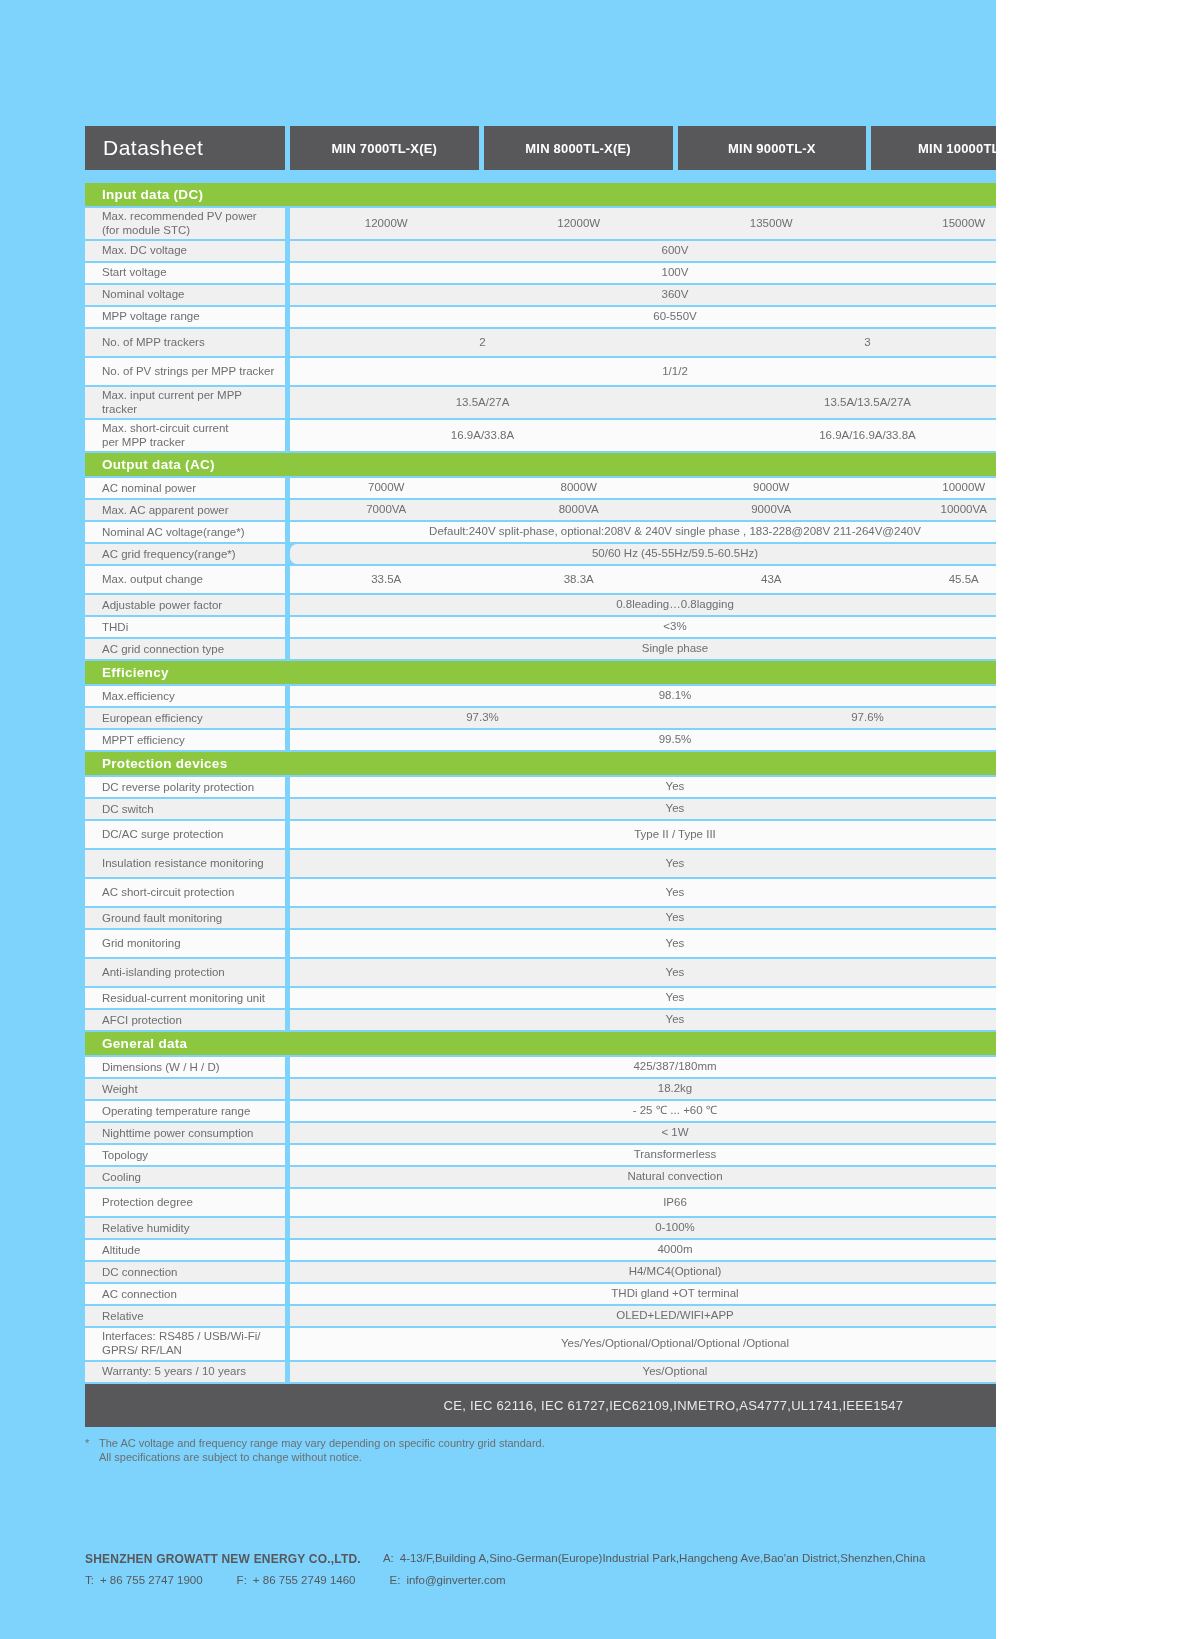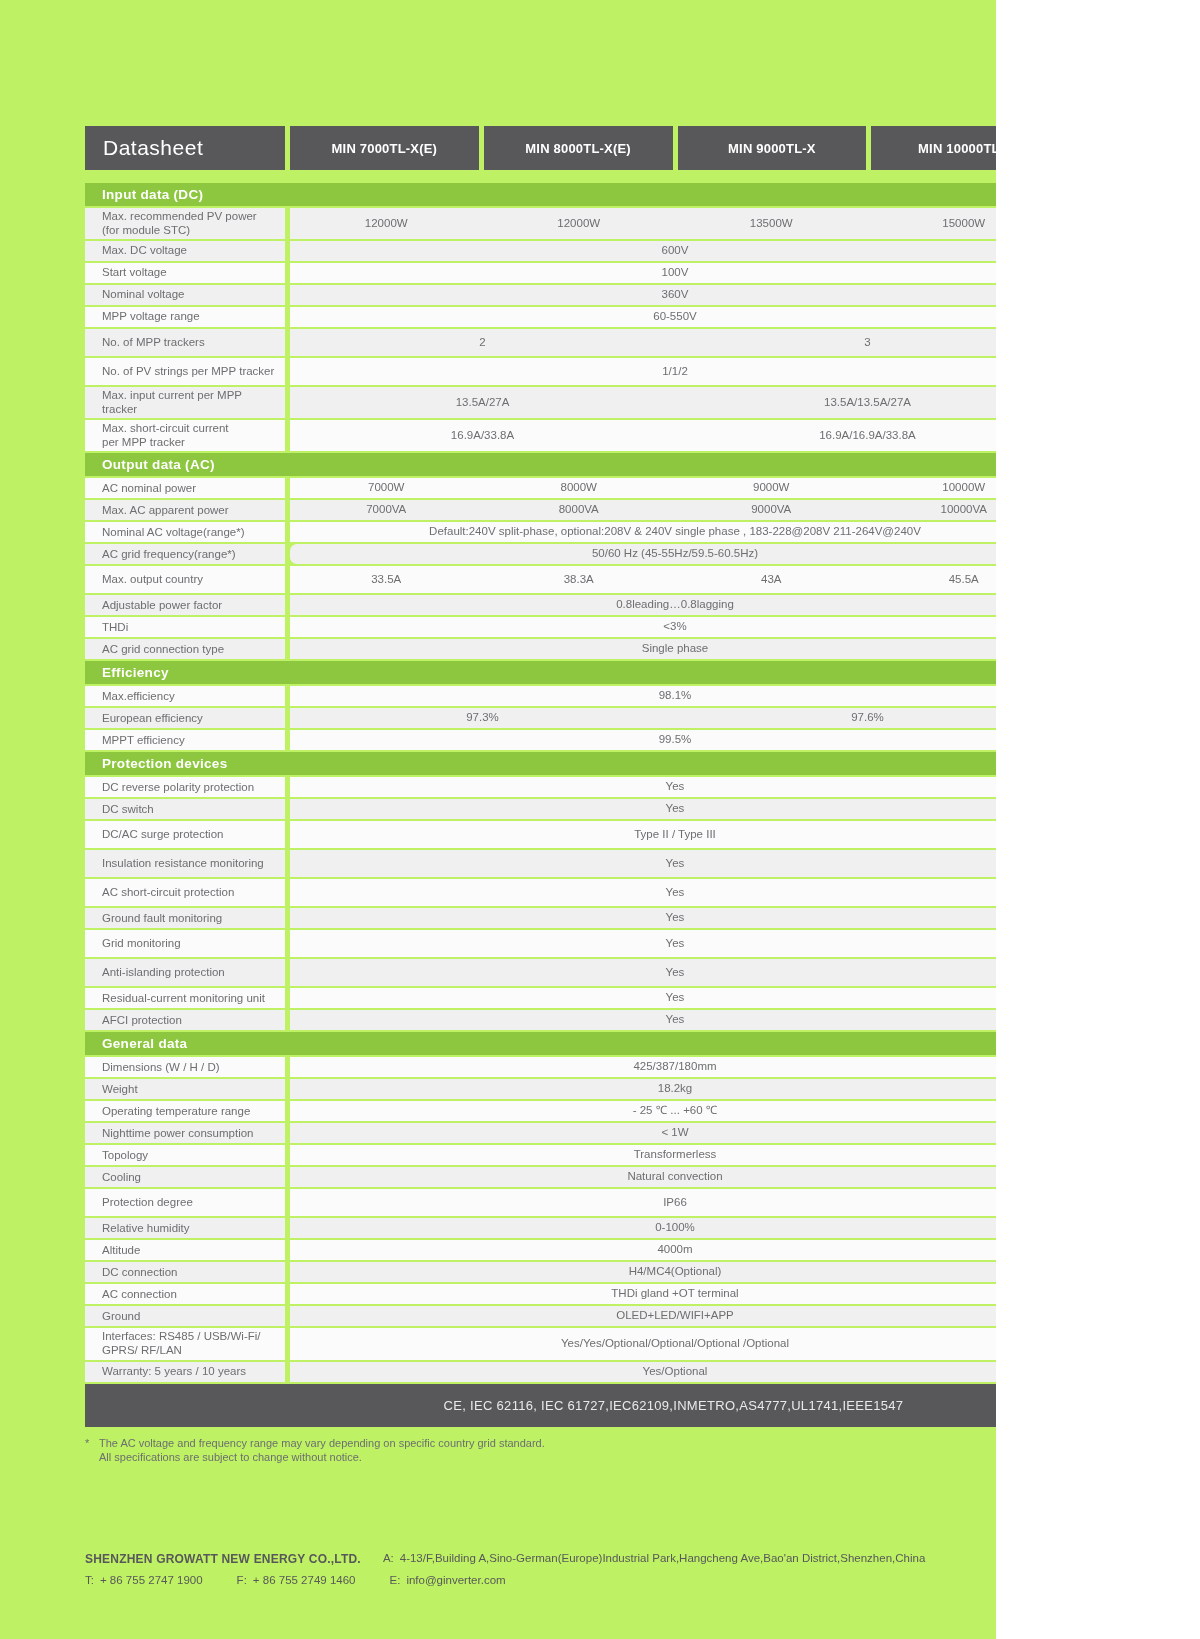--- a/index.html
+++ b/index.html
@@ -1,16 +1,16 @@
 <!DOCTYPE html>
 <html style="--green: #8dc63f; --dark: #58585a; --row-gray: #f0f0f1; --row-light: #fbfbfb; --text: #6d6e70;"><head>
 <meta charset="utf-8">
 <style>
   html,body{margin:0;padding:0;background:#fff;}
-  .page{position:relative;width:996px;height:1639px;background:#bef264;
+  .page{position:relative;width:996px;height:1639px;background:#7dd3fc;
         font-family:"Liberation Sans",sans-serif;color:var(--text,#6d6e70);overflow:hidden;}
   .content{position:absolute;left:85px;top:126px;width:975px;}
 
   
   .hdr{display:flex;gap:5px;height:44px;margin-bottom:13px;}
   .hbox{background:var(--dark,#58585a);color:#ffffff;display:flex;align-items:center;justify-content:center;}
   .hbox.title{width:200px;justify-content:flex-start;padding-left:18px;box-sizing:border-box;
               font-size:21px;font-weight:400;letter-spacing:0.5px;}
   .hbox.model{flex:1;font-size:13px;font-weight:bold;letter-spacing:0.2px;}
 
@@ -153,21 +153,21 @@
             <div class="cell val light" style="flex-grow: 4;">Default:240V split-phase, optional:208V &amp; 240V single phase , 183-228@208V 211-264V@240V</div>
           </div>
         </div>
         <div class="row">
           <div class="cell label gray">AC grid frequency(range*)</div>
           <div class="vals">
             <div class="cell val gray" style="flex-grow: 4; border-radius: 7px;">50/60 Hz (45-55Hz/59.5-60.5Hz)</div>
           </div>
         </div>
         <div class="row roomy">
-          <div class="cell label light">Max. output country</div>
+          <div class="cell label light">Max. output change</div>
           <div class="vals">
             <div class="cell val light" style="flex-grow: 1;">33.5A</div>
             <div class="cell val light" style="flex-grow: 1;">38.3A</div>
             <div class="cell val light" style="flex-grow: 1;">43A</div>
             <div class="cell val light" style="flex-grow: 1;">45.5A</div>
           </div>
         </div>
         <div class="row">
           <div class="cell label gray">Adjustable power factor</div>
           <div class="vals">
@@ -328,21 +328,21 @@
             <div class="cell val gray" style="flex-grow: 4;">H4/MC4(Optional)</div>
           </div>
         </div>
         <div class="row">
           <div class="cell label light">AC connection</div>
           <div class="vals">
             <div class="cell val light" style="flex-grow: 4;">THDi gland +OT terminal</div>
           </div>
         </div>
         <div class="row">
-          <div class="cell label gray">Ground</div>
+          <div class="cell label gray">Relative</div>
           <div class="vals">
             <div class="cell val gray" style="flex-grow: 4;">OLED+LED/WIFI+APP</div>
           </div>
         </div>
         <div class="row tall">
           <div class="cell label light">Interfaces: RS485 / USB/Wi-Fi/
 GPRS/ RF/LAN</div>
           <div class="vals">
             <div class="cell val light" style="flex-grow: 4;">Yes/Yes/Optional/Optional/Optional /Optional</div>
           </div>

